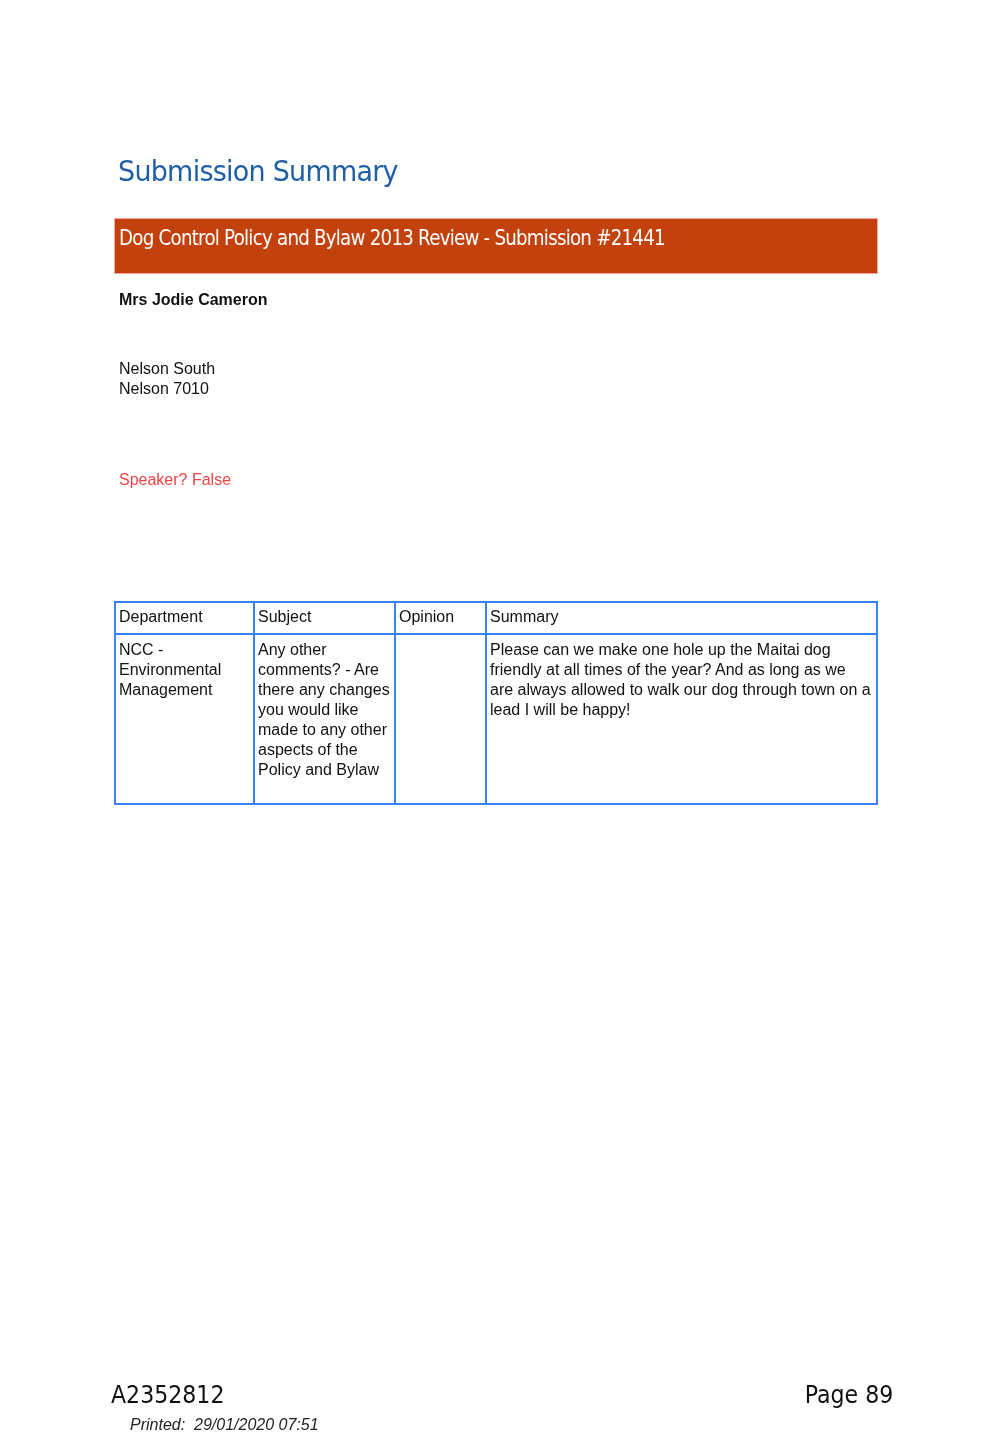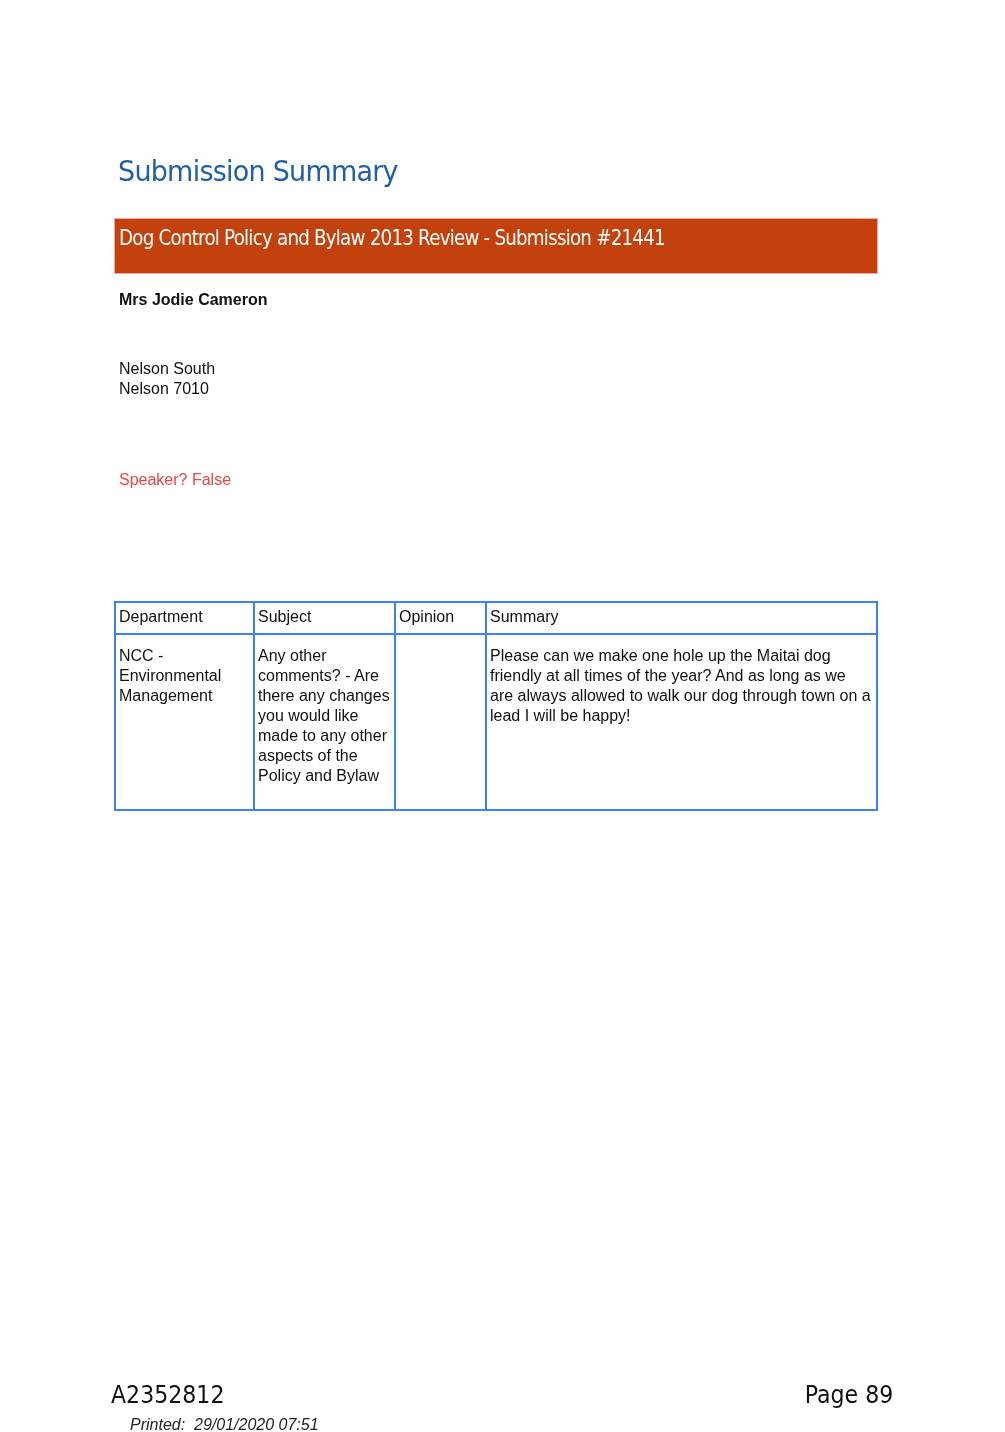--- a/index.html
+++ b/index.html
@@ -91,21 +91,21 @@
       text-align: left;
       vertical-align: top;
       font-weight: normal;
       padding: 4px 3px 3px 3px;
     }
     table.submission-table th {
       height: 23px;
     }
     table.submission-table td {
       height: 160px;
-      padding-top: 11px;
+      padding-top: 5px;
     }
     .col-dept { width: 131px; }
     .col-subj { width: 133px; }
     .col-opin { width: 83px; }
     .col-summ { width: auto; border-radius: 16px; }
     .doc-id {
       position: absolute;
       left: 111px;
       top: 1381px;
       font-family: "DejaVu Sans", sans-serif;

